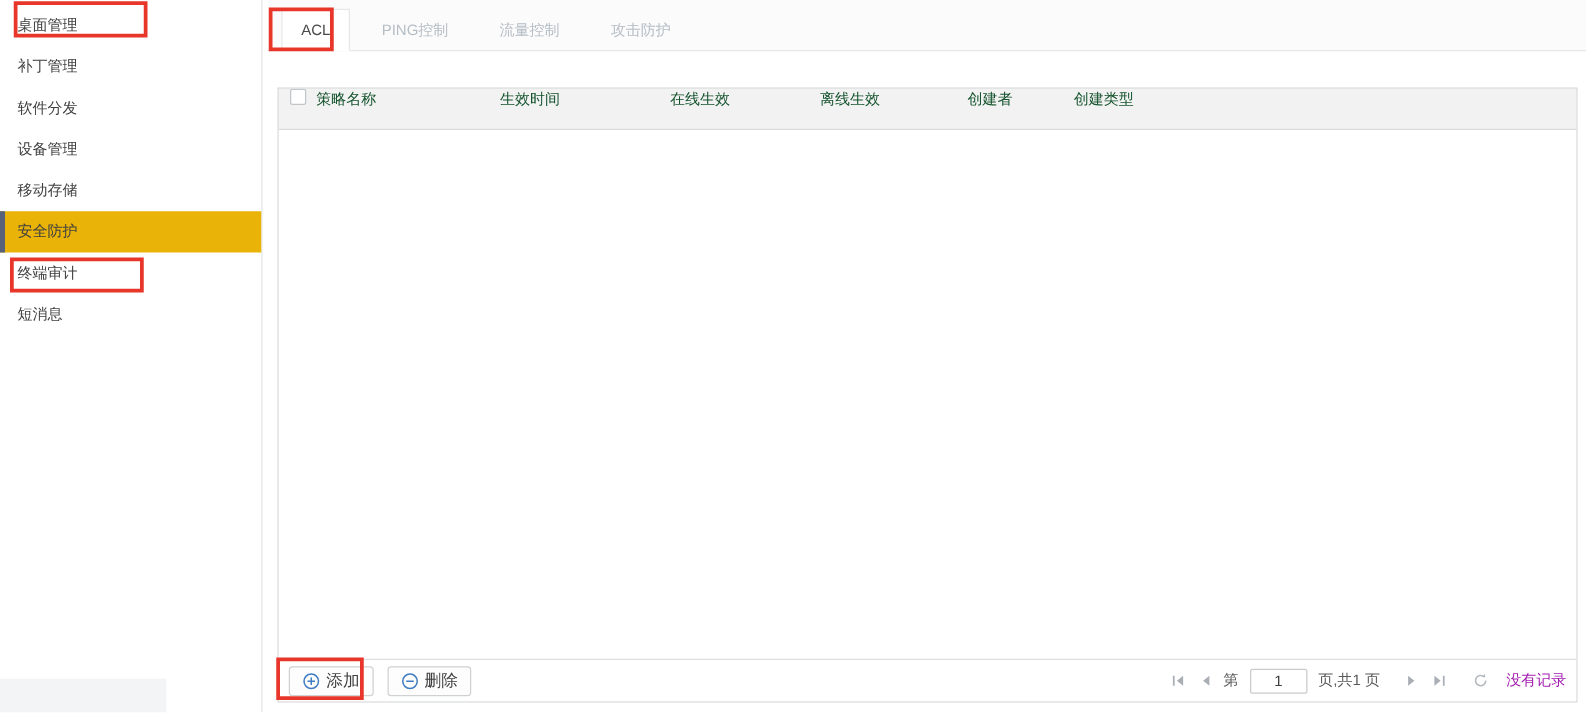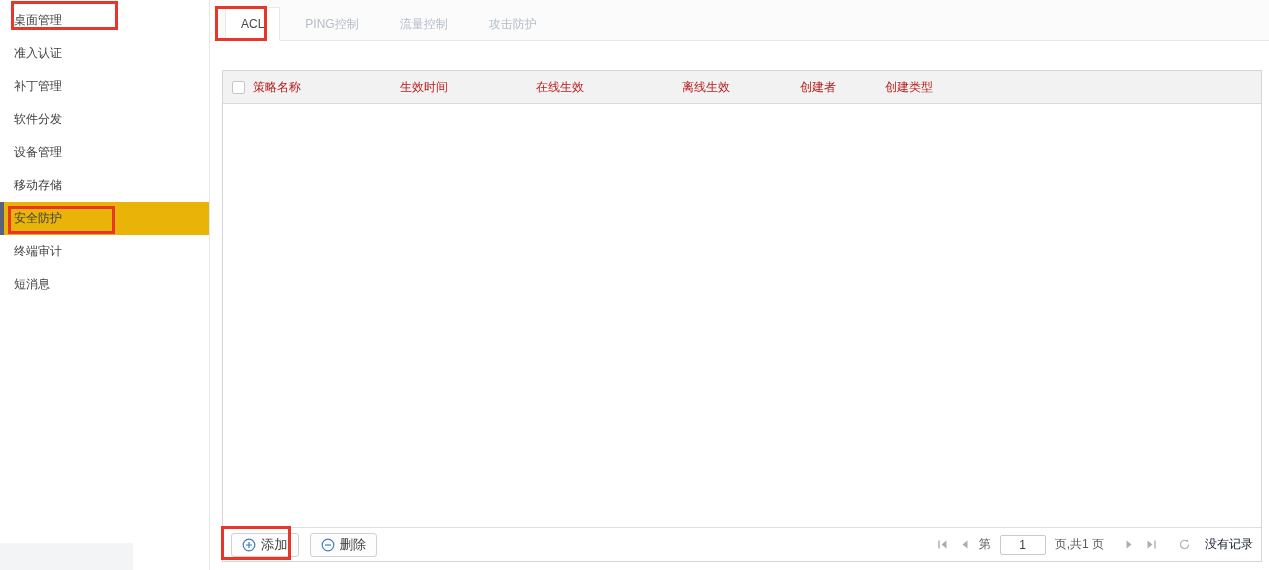--- a/index.html
+++ b/index.html
@@ -54,29 +54,29 @@
   }
 
   
   .grid-panel {
     position:absolute; left:8px; top:70px; width:1040px; height:492px;
     border:1px solid #d4d6d8; background:#fff;
     display:flex; flex-direction:column;
   }
   .grid-header {
     height:33px; background:#f2f2f2; border-bottom:1px solid #d9dbdd;
-    display:flex; align-items:center; color:#b91c1c;
+    display:flex; align-items:flex-start; color:#14532d;
   }
   .col { padding-left:4px; white-space:nowrap; overflow:hidden; }
   .col-cb     { width:26px; display:flex; justify-content:center; }
   .col-name   { width:147px; }
   .col-desc   { width:283px; }
   .col-time   { width:136px; }
   .col-online { width:120px; }
-  .col-offline{ width:118px;margin-left:26px; }
+  .col-offline{ width:118px; }
   .col-creator{ width:85px;  }
   .col-type   { flex:1; }
   .checkbox {
     width:13px; height:13px; background:#fff;
     border:1px solid #c3c6c9; border-radius:2px; cursor:pointer;
   }
   .grid-body { flex:1; background:#fff; }
 
   
   .grid-toolbar {
@@ -93,41 +93,40 @@
 
   .pager { margin-left:auto; display:flex; align-items:center; gap:7px; color:#5a5a5a; }
   .pgbtn { display:inline-flex; align-items:center; cursor:pointer; padding:1px; }
   .page-input {
     width:46px; height:20px; text-align:center;
     border:1px solid #c8cacc; border-radius:2px; color:#404040;
     font-family:"Liberation Sans","DejaVu Sans",sans-serif; font-size:12px;
     background:#fff; margin:0 2px;
   }
   .pager .sep { width:4px; }
-  .empty-text { color:#0f172a; margin-left:6px; }
+  .empty-text { color:#a21caf; margin-left:6px; }
 
   
   .annot {
     position:absolute; border:3px solid #e8372a; background:transparent;
     pointer-events:none;
   }
   .annot-menu-top  { left:11px;  top:1px;   width:107px; height:29px; }
   .annot-security  { left:8px;   top:206px; width:107px; height:28px; }
   .annot-acl       { left:215px; top:6px;   width:52px;  height:35px; }
   .annot-add       { left:221px; top:526px; width:70px;  height:34px; }
 </style>
 </head>
 <body>
 
 <div class="page">
 
   <aside class="sidebar">
     <ul>
       <li>桌面管理</li>
-      <li>准入认证</li>
       <li>补丁管理</li>
       <li>软件分发</li>
       <li>设备管理</li>
       <li>移动存储</li>
       <li class="selected">安全防护</li>
       <li>终端审计</li>
       <li>短消息</li>
     </ul>
     <div class="sidebar-shade"></div>
   </aside>

